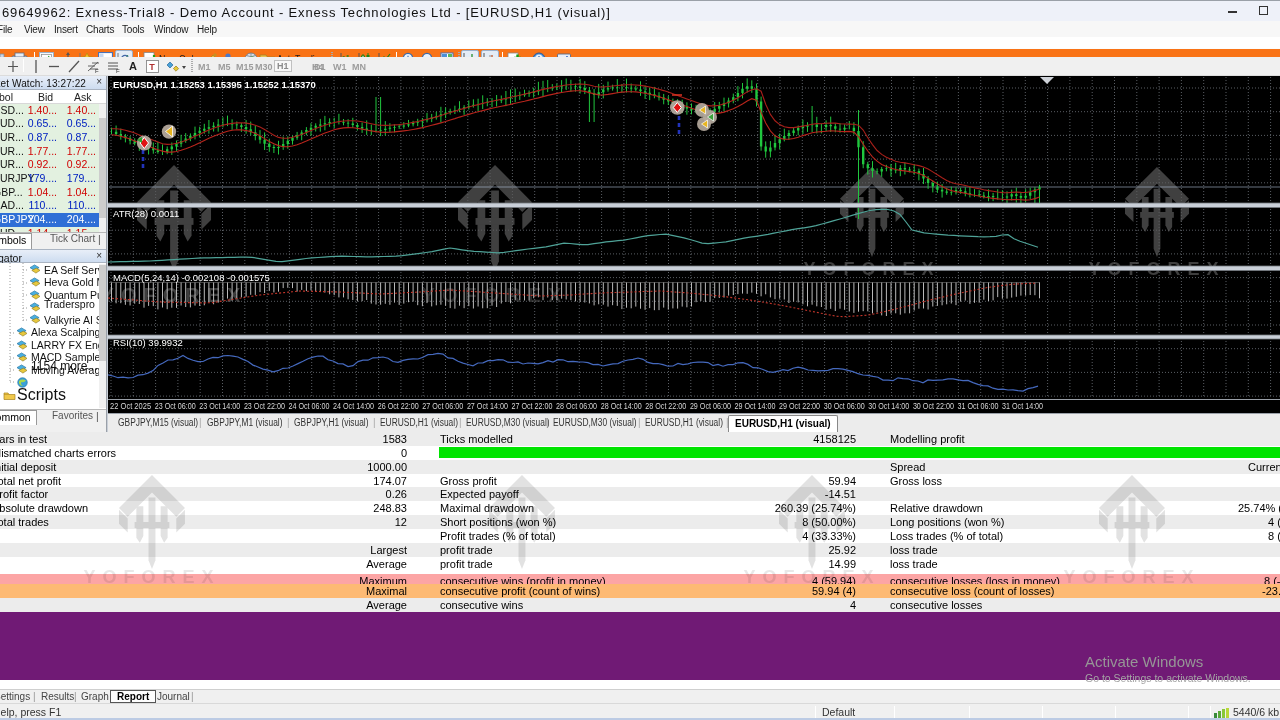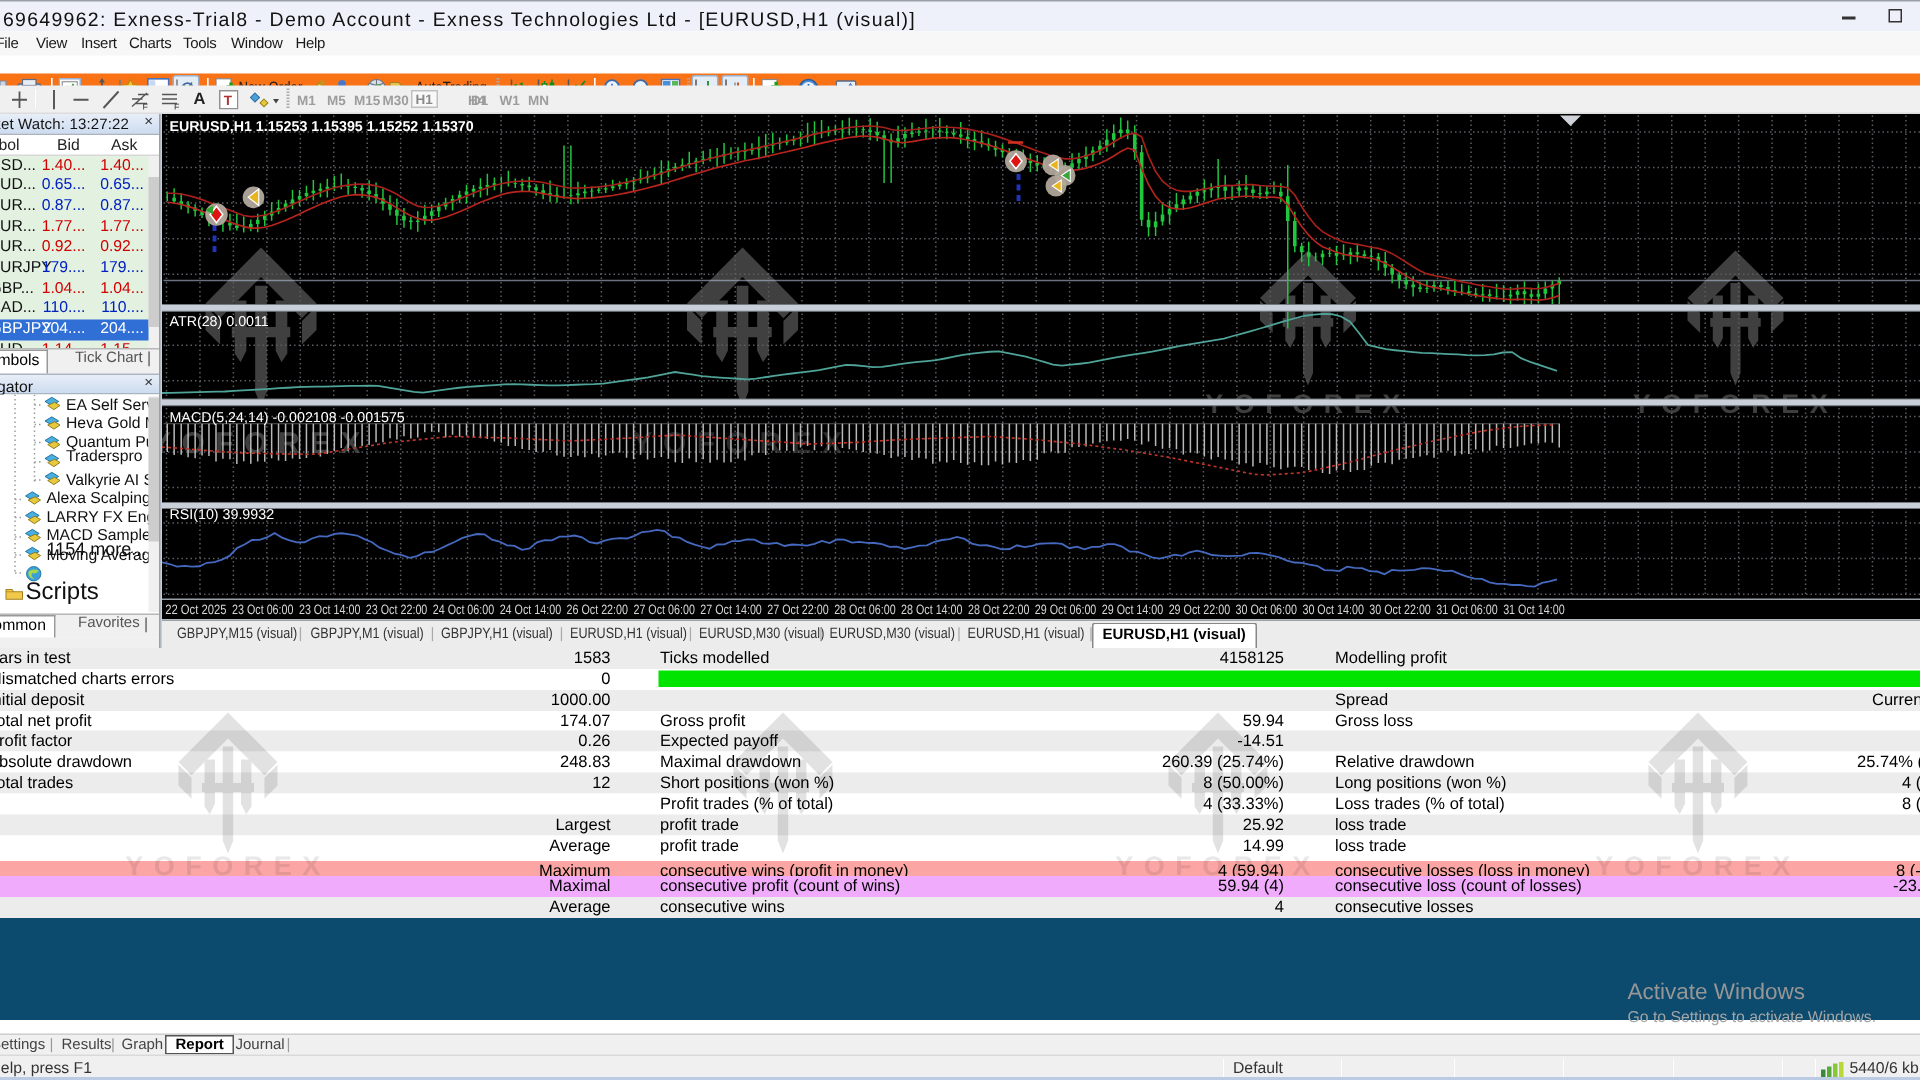--- a/index.html
+++ b/index.html
@@ -54,21 +54,21 @@
 #report { left:0; top:432px; width:1280px; height:180.1px; background:#fff; overflow:hidden; }
 .rrow { position:absolute; left:0; width:1280px; height:13.85px; }
 .rrow span { position:absolute; top:1px; font-size:11px; color:#000; white-space:nowrap; }
 .rl1 { left:-8px; }
 .rv1 { left:200px; width:207px; text-align:right; }
 .rl2 { left:440px; }
 .rv2 { left:650px; width:206px; text-align:right; }
 .rl3 { left:890px; }
 .rv3 { }
 .greenbar { position:absolute; left:439px; top:1.5px; width:841px; height:11px; background:#00e400; }
-#belowrep { left:0; top:612px; width:1280px; height:68px; background:#0c4a6e; }
+#belowrep { left:0; top:612px; width:1280px; height:68px; background:#701a75; }
 #aw1 { position:absolute; left:1085px; top:41px; font-size:15px; color:#969696; }
 #aw2 { position:absolute; left:1085px; top:60px; font-size:10.5px; color:#a5a5a5; }
 #ttabs { left:0; top:689px; width:1280px; height:14px; background:#f0f0f0; border-top:1px solid #cfcfcf; }
 #ttabs span { position:absolute; top:1px; font-size:10px; color:#444; }
 #ttabs .on { border:1px solid #555; background:#fdfdfd; font-weight:bold; color:#000; padding:0 6px; top:0px; height:13px; }
 #status { left:0; top:703px; width:1280px; height:17px; background:#f0f0f0; border-top:1px solid #d9d9d9; }
 #status span { position:absolute; top:2px; font-size:10.5px; color:#333; }
 .scell { position:absolute; top:2px; width:1px; height:13px; background:#c8c8c8; border-right:1px solid #fff; }
 </style></head>
 <body>
@@ -594,21 +594,21 @@
       <span class="rv2">14.99</span>
       <span class="rl3">loss trade</span>
     </div>
     <div class="rrow" style="top:142px;background:#fca5a5">
       <span class="rv1">Maximum</span>
       <span class="rl2">consecutive wins (profit in money)</span>
       <span class="rv2">4 (59.94)</span>
       <span class="rl3">consecutive losses (loss in money)</span>
       <span class="rv3" style="left:1264px">8 (-59.94)</span>
     </div>
-    <div class="rrow" style="top:152.3px;background:#f0abfc">
+    <div class="rrow" style="top:152.3px;background:#fdba74">
       <span class="rv1">Maximal</span>
       <span class="rl2">consecutive profit (count of wins)</span>
       <span class="rv2">59.94 (4)</span>
       <span class="rl3">consecutive loss (count of losses)</span>
       <span class="rv3" style="left:1262px">-23.95 (8)</span>
     </div>
     <div class="rrow" style="top:166.2px;background:#ececec">
       <span class="rv1">Average</span>
       <span class="rl2">consecutive wins</span>
       <span class="rv2">4</span>

